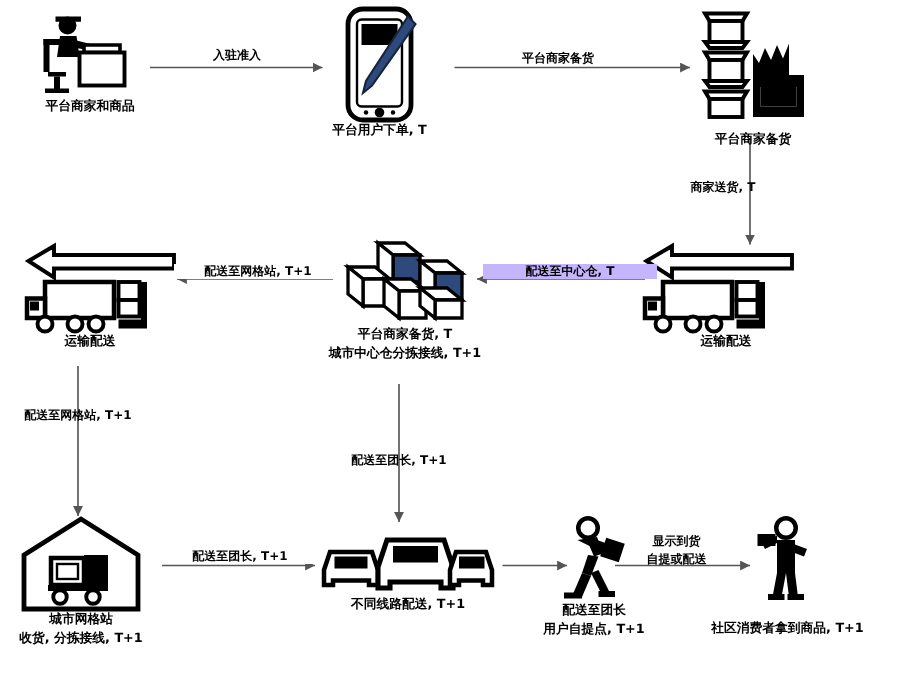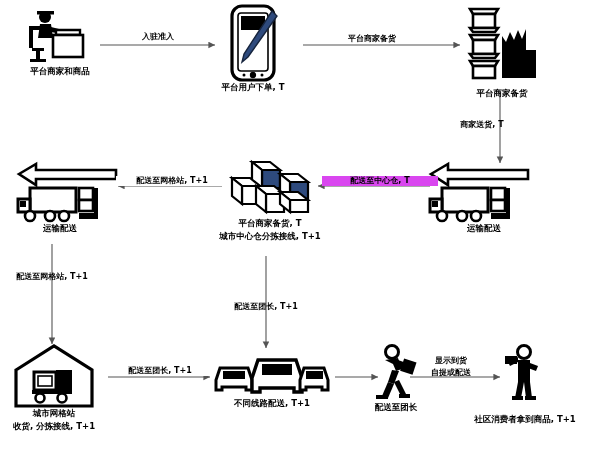--- a/index.html
+++ b/index.html
@@ -227,20 +227,21 @@
       <path d="M13 16 L26 14 L30 25 L24 27 L21 20 Z" class="blk"></path>
       <path d="M26 16 L40 21 L38 27 L25 23 Z" class="blk"></path>
       <rect x="30" y="16" width="13" height="13" transform="rotate(18 36 22)" class="blk"></rect>
       <path d="M20 26 L27 27 L22 40 L16 38 Z" class="blk"></path>
       <path d="M16 38 L22 40 L16 54 L10 52 Z" class="blk"></path>
       <path d="M22 38 L27 36 L34 50 L29 52 Z" class="blk"></path>
       <rect x="4" y="51" width="12" height="4" class="blk"></rect>
       <rect x="27" y="50" width="11" height="4" class="blk"></rect>
     </svg>
     <div class="cap" style="left:-22px;top:58px;width:92px;">配送至团长</div>
+    <div class="cap" style="left:-42px;top:71px;width:132px;">用户自提点, T+1</div>
   </div>
 
   <div class="node" style="left:502px;top:344px;">
     <svg width="46" height="58" viewBox="0 0 46 58">
       <circle cx="22" cy="8" r="6.5" fill="#fff" stroke="#000" stroke-width="3"></circle>
       <rect x="16" y="16" width="12" height="22" class="blk"></rect>
       <path d="M16 18 L8 22 L6 18 L16 13 Z" class="blk"></path>
       <rect x="3" y="12" width="12" height="8" class="blk"></rect>
       <path d="M28 19 L36 22 L34 27 L26 24 Z" class="blk"></path>
       <path d="M16 38 L22 38 L19 54 L13 54 Z" class="blk"></path>
@@ -250,21 +251,21 @@
     </svg>
     <div class="cap" style="left:-52px;top:58px;width:150px;margin-top:12px;">社区消费者拿到商品, T+1</div>
   </div>
 
   <div class="edgelbl" style="left:118px;top:32px;width:80px;">入驻准入</div>
 
   <div class="edgelbl" style="left:312px;top:34px;width:120px;">平台商家备货</div>
 
   <div class="edgelbl" style="left:432px;top:120px;width:100px;">商家送货, T</div>
 
-  <div class="edgelbl" style="left:322px;top:176px;width:116px;background:#d946ef;">配送至中心仓, T</div>
+  <div class="edgelbl" style="left:322px;top:176px;width:116px;background:#c4b5fd;">配送至中心仓, T</div>
 
   <div class="edgelbl" style="left:116px;top:176px;width:112px;background:#fff;">配送至网格站, T+1</div>
 
   <div class="edgelbl" style="left:-4px;top:272px;width:112px;">配送至网格站, T+1</div>
 
   <div class="edgelbl" style="left:110px;top:366px;width:100px;background:#fff;">配送至团长, T+1</div>
 
   <div class="edgelbl" style="left:216px;top:302px;width:100px;">配送至团长, T+1</div>
 
   <div class="edgelbl" style="left:412px;top:356px;width:78px;">显示到货</div>

